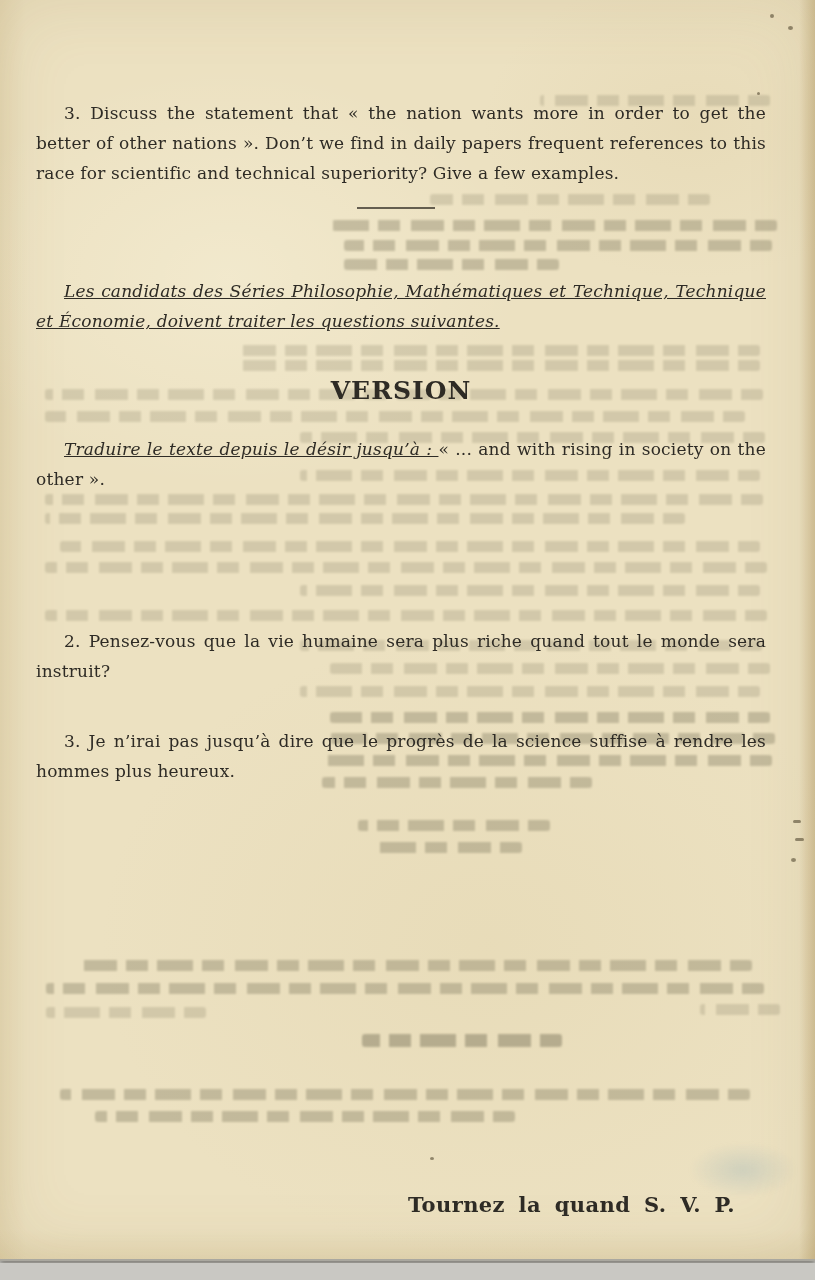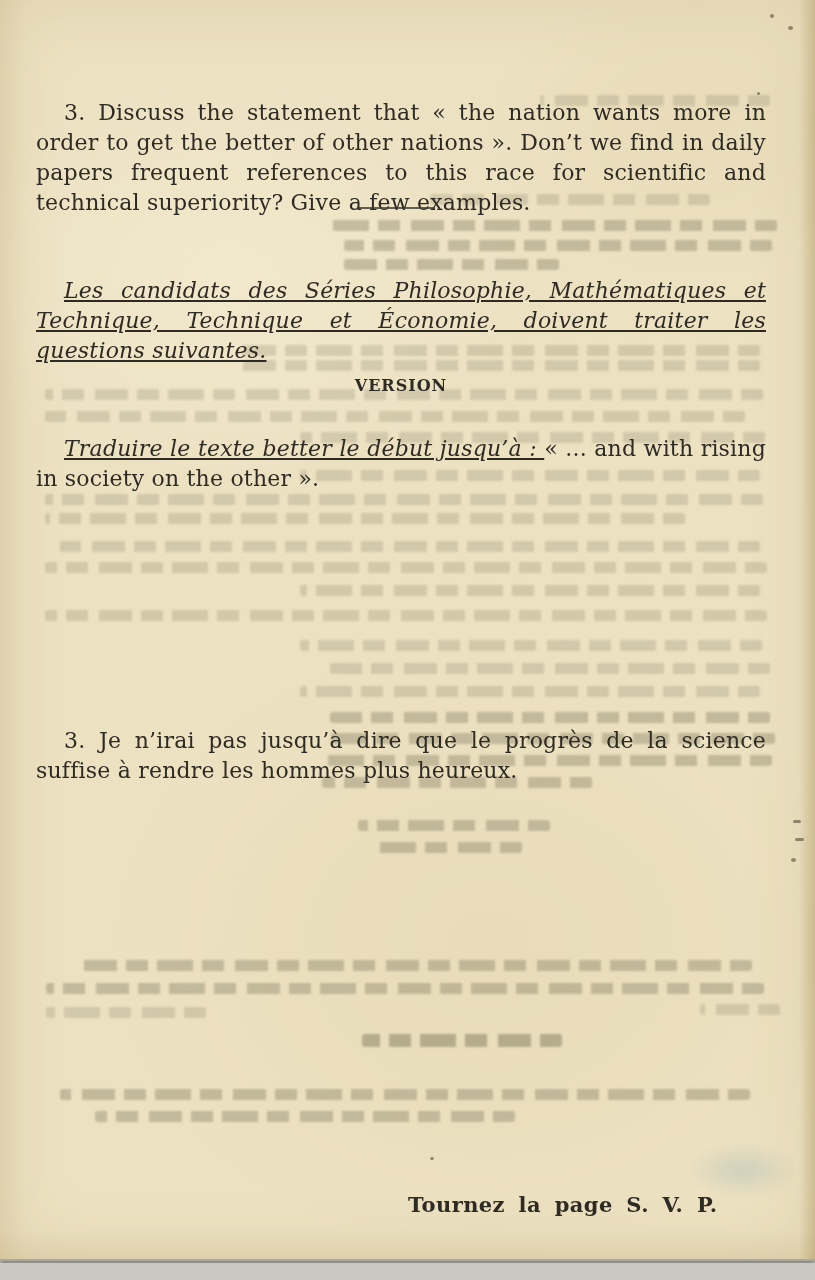--- a/index.html
+++ b/index.html
@@ -26,28 +26,28 @@
     border-bottom:2px solid #aaa89f;
   }
   .page-edge-right{
     position:absolute;right:0;top:0;bottom:0;width:16px;
     background:linear-gradient(270deg, rgba(151,120,58,.30), rgba(151,120,58,0));
   }
   
   .content{position:absolute;inset:0;color:var(--ink);}
   .para{
     position:absolute;left:36px;width:730px;
-    font-size:22px;line-height:30px;text-align:justify;text-indent:28px;
+    font-size:17px;line-height:30px;text-align:justify;text-indent:28px;
     letter-spacing:.2px;
   }
   .italic{font-style:italic;text-decoration:underline;}
   .roman{font-style:normal;}
   .heading{
     position:absolute;left:36px;width:730px;text-align:center;
-    font-size:16px;font-weight:600;letter-spacing:1px;
+    font-size:25px;font-weight:600;letter-spacing:1px;
   }
   .divider{
     position:absolute;left:357px;top:207px;width:78px;height:0;
     border-top:2px solid rgba(62,57,46,.78);
   }
   .footer-note{
     position:absolute;left:408px;top:1192px;
     font-size:21px;font-weight:700;word-spacing:6px;letter-spacing:.4px;
     color:var(--ink);white-space:nowrap;
   }
@@ -124,24 +124,25 @@
   <div class="content">
 
     <p class="para" style="top:98px">3. Discuss the statement that « the nation wants more in order to get the better of other nations ». Don’t we find in daily papers frequent references to this race for scientific and technical superiority? Give a few examples.</p>
 
     <div class="divider"></div>
 
     <p class="para italic" style="top:276px">Les candidats des Séries Philosophie, Mathématiques et Technique, Technique et Économie, doivent traiter les questions suivantes.</p>
 
     <h2 class="heading" style="top:376px">VERSION</h2>
 
-    <p class="para" style="top:434px"><span class="italic">Traduire le texte better le début jusqu’à : </span><span class="roman">« ... and with rising in society on the other ».</span></p>
+    <p class="para" style="top:434px"><span class="italic">Traduire le texte depuis le désir jusqu’à : </span><span class="roman">« ... and with rising in society on the other ».</span></p>
 
 
 
+    <p class="para" style="top:626px">2. Pensez-vous que la vie humaine sera plus riche quand tout le monde sera instruit?</p>
 
     <p class="para" style="top:726px">3. Je n’irai pas jusqu’à dire que le progrès de la science suffise à rendre les hommes plus heureux.</p>
 
-    <div class="footer-note">Tournez la page S. V. P.</div>
+    <div class="footer-note">Tournez la quand S. V. P.</div>
   </div>
 </div>
 
 <div class="scan-strip"></div>
 
 </body></html>

